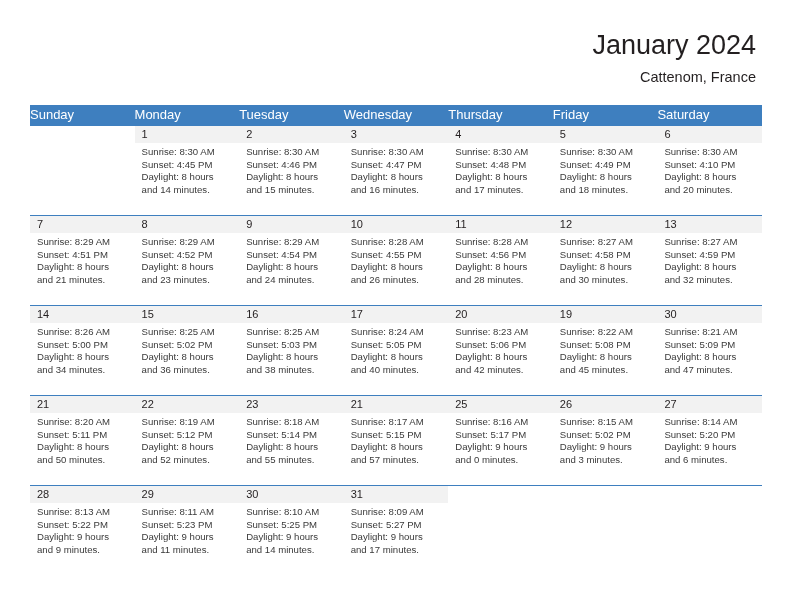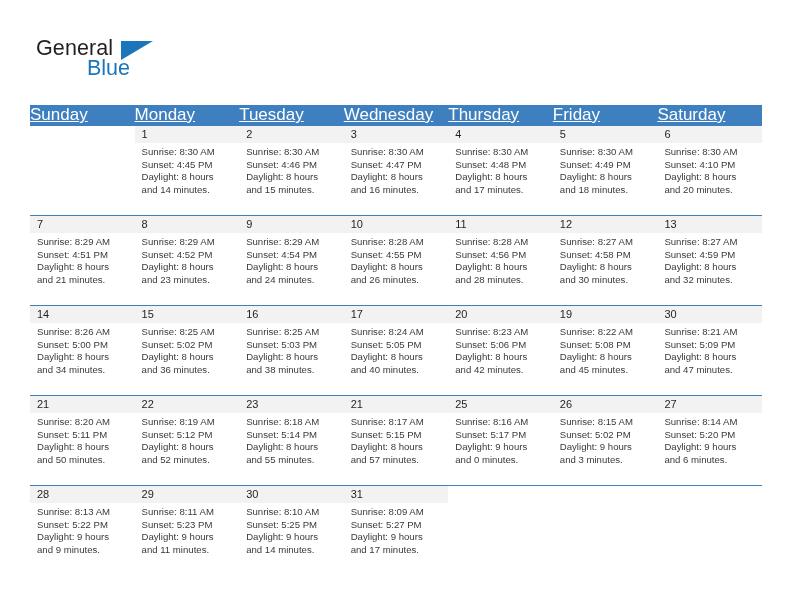--- a/index.html
+++ b/index.html
@@ -97,28 +97,27 @@
   }
   .calendar th,
   .calendar td {
     padding: 0;
     margin: 0;
     vertical-align: top;
   }
   thead th {
     background: #3e7fbf;
     color: #ffffff;
-    font-size: 17px;
+    font-size: 13px;
     font-weight: normal;
     text-align: left;
     height: 20px;
     line-height: 20px;
     padding-left: 7px;
     box-sizing: border-box;
-    text-decoration: underline;
   }
   tbody tr td {
     border-top: 1.6px solid #3e7fbf;
     height: 90px;
     box-sizing: border-box;
     background: #ffffff;
   }
   .daycell {
     position: relative;
     height: 100%;
@@ -146,26 +145,25 @@
     white-space: nowrap;
   }
 </style>
 </head>
 <body>
 
 <div class="page">
 
   <div class="header">
 
-    <div class="logo">
-      <span class="logo-general">General</span>
-      <span class="logo-tri"></span>
-      <span class="logo-blue">Blue</span>
+
+    <div class="title-block">
+      <div class="cal-title">January 2024</div>
+      <div class="cal-subtitle">Cattenom, France</div>
     </div>
-
 
   </div>
 
   <table class="calendar">
     <thead>
       <tr>
           <th>Sunday</th>
           <th>Monday</th>
           <th>Tuesday</th>
           <th>Wednesday</th>

